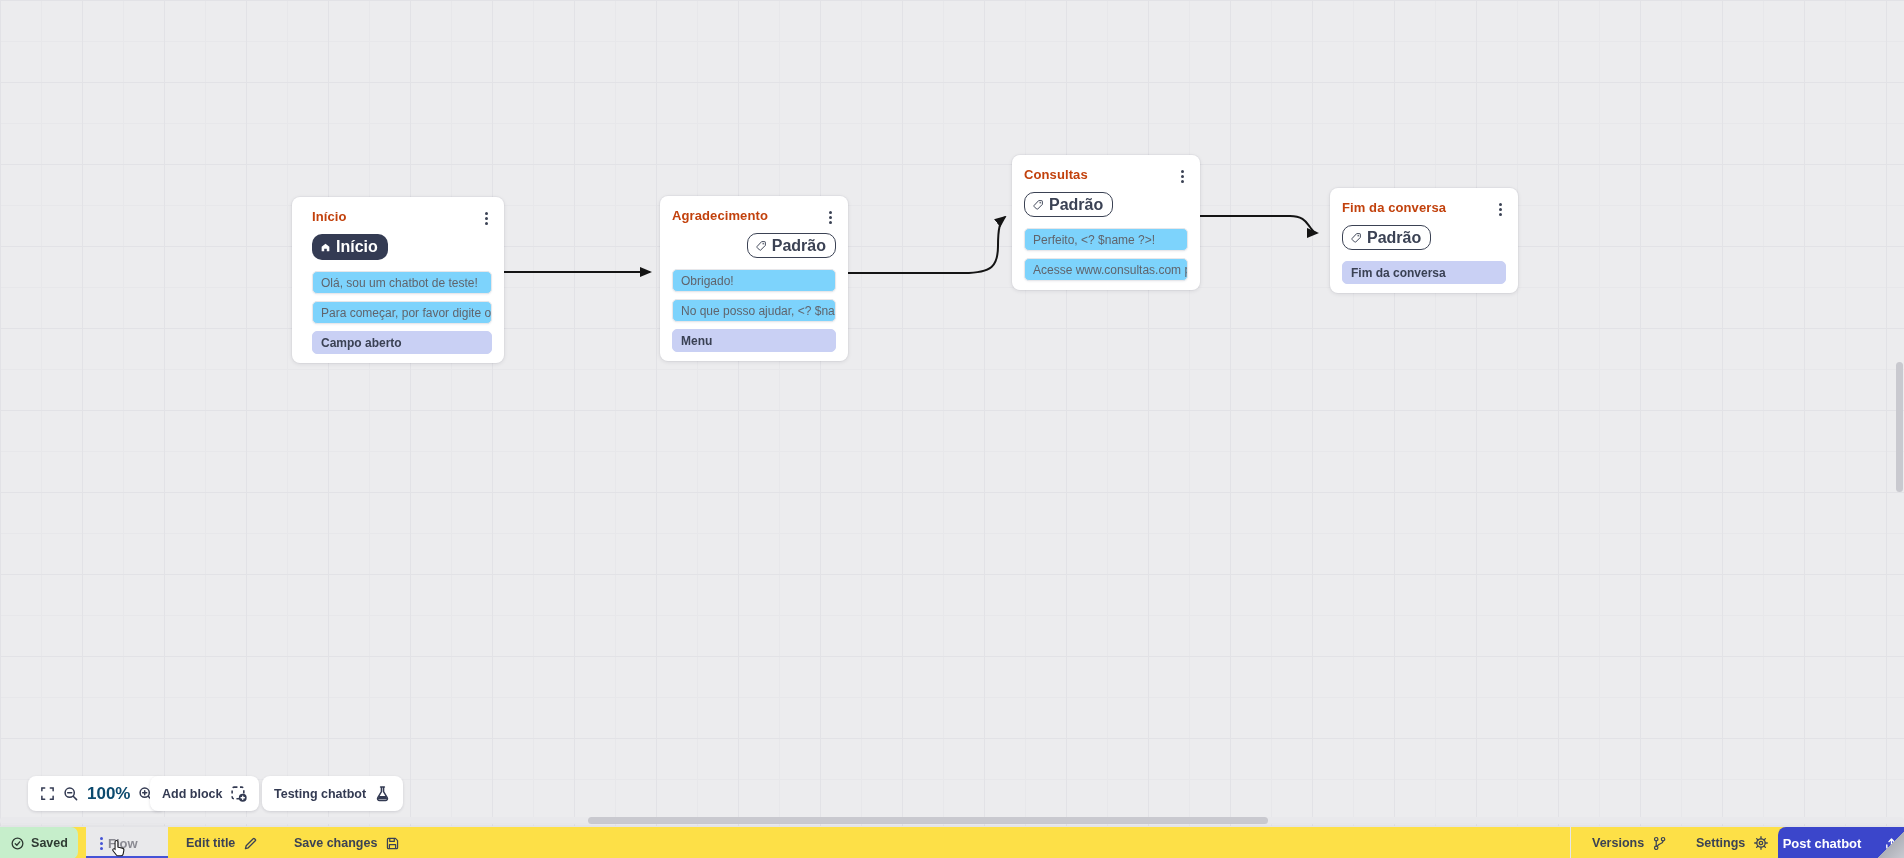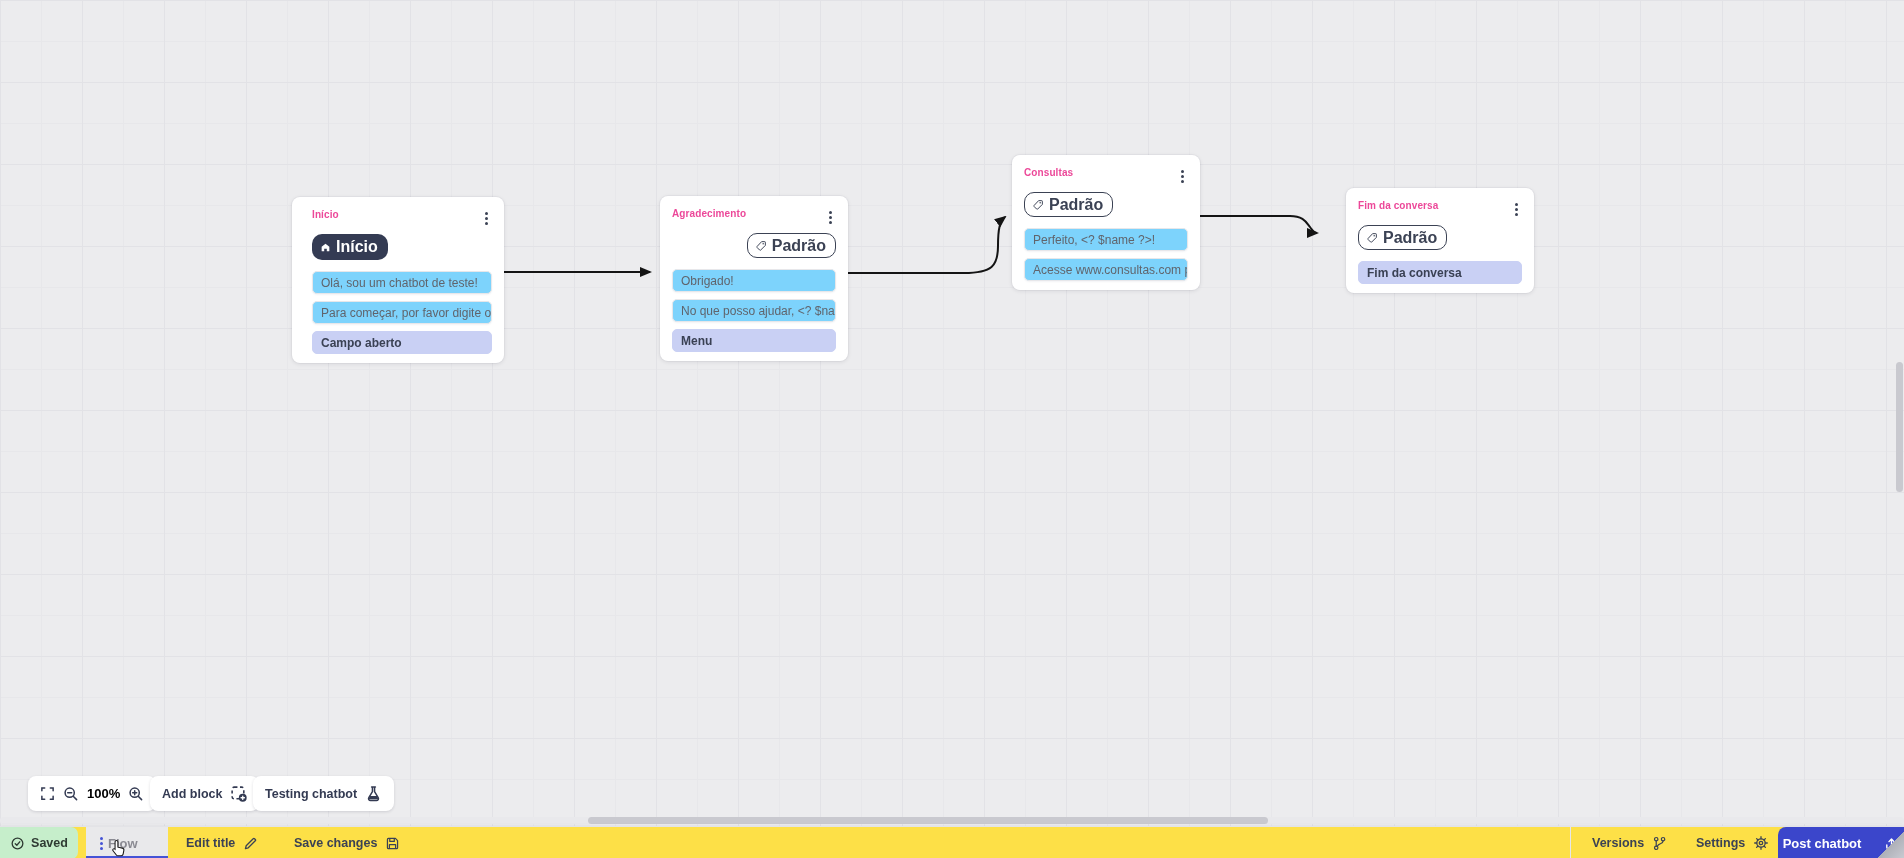--- a/index.html
+++ b/index.html
@@ -23,21 +23,21 @@
   
   svg.wires { position:absolute; left:0; top:0; width:1904px; height:858px; pointer-events:none; }
 
   
   .node {
     position:absolute; background:#fff; border-radius:8px;
     box-shadow:0 1px 4px rgba(25,28,50,.10), 0 0 0 1px rgba(25,28,50,.03);
     padding:12px 12px 9px 12px;
   }
   .node-header { display:flex; align-items:flex-start; justify-content:space-between; }
-  .node-title { font-size:10px; font-weight:700; color:#ec4899; letter-spacing:.1px; }
+  .node-title { font-size:13px; font-weight:700; color:#c2410c; letter-spacing:.1px; }
   .kebab { display:flex; flex-direction:column; gap:2px; padding:2px 4px; cursor:pointer; margin-top:1px; }
   .kebab i { width:3px; height:3px; border-radius:50%; background:#3b4254; display:block; }
 
   .badge-row { margin-top:7px; }
   .badge {
     display:inline-flex; align-items:center; gap:5px;
     font-size:16px; font-weight:700; border-radius:10px; line-height:1;
   }
   .badge.dark { background:#343b53; color:#fff; padding:5px 10px 5px 8px; }
   .badge.outline { background:#fff; color:#3b4254; border:1.3px solid #3b4254; padding:3.5px 9px 3.5px 7px; }
@@ -51,31 +51,31 @@
     white-space:nowrap; overflow:hidden;
   }
   .card.action {
     background:#c9d0f4; border-color:#c9d0f4; color:#3a4154; font-weight:700; font-size:12px;
     box-shadow:none;
   }
 
   .node-inicio   { left:292px;  top:197px; width:212px;padding-left:20px; }
   .node-agrad    { left:660px;  top:196px; width:188px;text-align:right; }
   .node-consult  { left:1012px; top:155px; width:188px; }
-  .node-fim      { left:1330px; top:188px; width:188px;margin-left:16px; }
+  .node-fim      { left:1330px; top:188px; width:188px; }
 
   
   .pill {
     position:absolute; top:776px; height:35px;
     display:inline-flex; align-items:center; gap:8px;
     background:#fff; border-radius:8px; padding:0 12px;
     box-shadow:0 1px 3px rgba(25,28,50,.14);
     font-size:12.5px; font-weight:700; color:#333a52; cursor:pointer;
   }
-  .zoom-level { font-size:13px; font-weight:700; color:#000000; }
+  .zoom-level { font-size:17px; font-weight:700; color:#0c4a6e; }
 
   
   .hscroll-track { position:absolute; left:0; top:817px; width:1904px; height:7px; background:#e9e9ec; border-radius:4px; }
   .hscroll-thumb { position:absolute; left:588px; top:817px; width:680px; height:7px; background:#c9c9cf; border-radius:4px; cursor:pointer; }
   .vscroll-thumb { position:absolute; left:1896px; top:362px; width:7px; height:130px; background:#c9c9cf; border-radius:4px; cursor:pointer; }
 
   
   .bottombar {
     position:absolute; left:0; bottom:0; width:1904px; height:32px; background:#fde047;
     border-top:1px solid #e3e3e7; box-shadow:0 -1px 3px rgba(25,28,50,.05);
@@ -252,21 +252,21 @@
 
   <div class="pill" style="left:150px;">
     <span>Add block</span>
     <svg class="icon" width="17" height="17" viewBox="0 0 16 16">
         <rect x="2" y="2" width="11" height="11" rx="2" fill="none" stroke="#333a52" stroke-width="1.5" stroke-dasharray="3 2.4"></rect>
         <circle cx="12" cy="12" r="3.7" fill="#333a52"></circle>
         <path d="M12 10.4 v3.2 M10.4 12 h3.2" stroke="#fff" stroke-width="1.2" stroke-linecap="round"></path>
       </svg>
   </div>
 
-  <div class="pill" style="left:253px;">
+  <div class="pill" style="left:262px;">
     <span>Testing chatbot</span>
     <svg class="icon" width="17" height="17" viewBox="0 0 16 16">
         <path d="M6.2 1.8 h3.6 M7 1.8 v4.4 L3.6 11.8 a1.9 1.9 0 0 0 1.7 2.9 h5.4 a1.9 1.9 0 0 0 1.7-2.9 L9 6.2 V1.8" fill="none" stroke="#333a52" stroke-width="1.4" stroke-linecap="round" stroke-linejoin="round"></path>
         <path d="M4.8 10.4 h6.4 l.9 1.6 a1.1 1.1 0 0 1-1 1.7 H4.9 a1.1 1.1 0 0 1-1-1.7 z" fill="#333a52"></path>
       </svg>
   </div>
 
   <div class="hscroll-track"></div>
   <div class="hscroll-thumb"></div>
   <div class="vscroll-thumb"></div>

